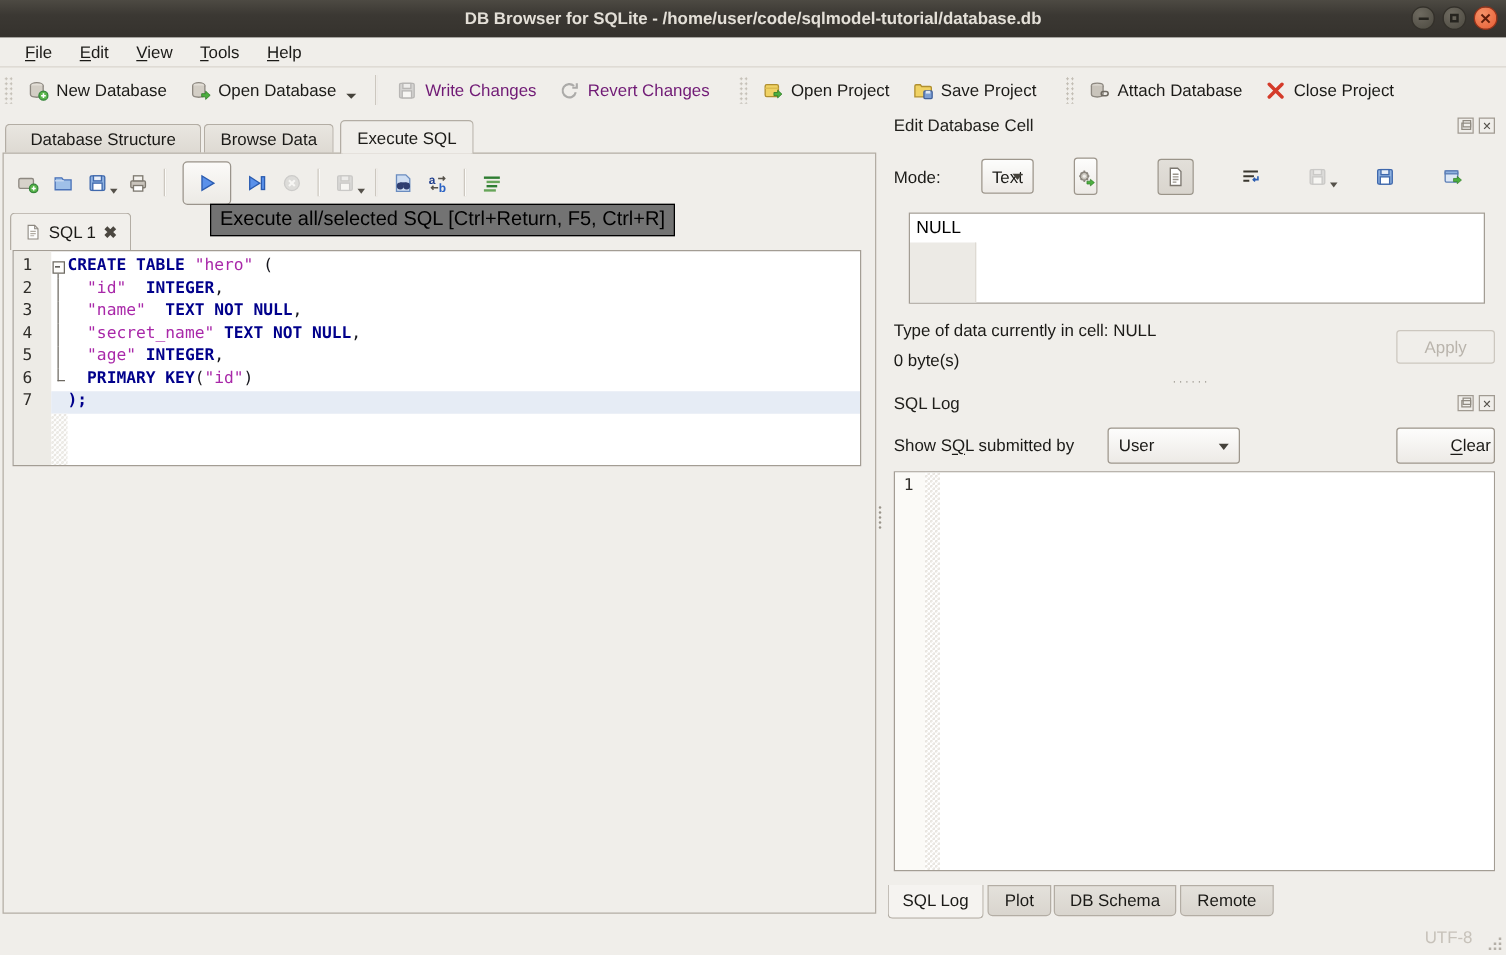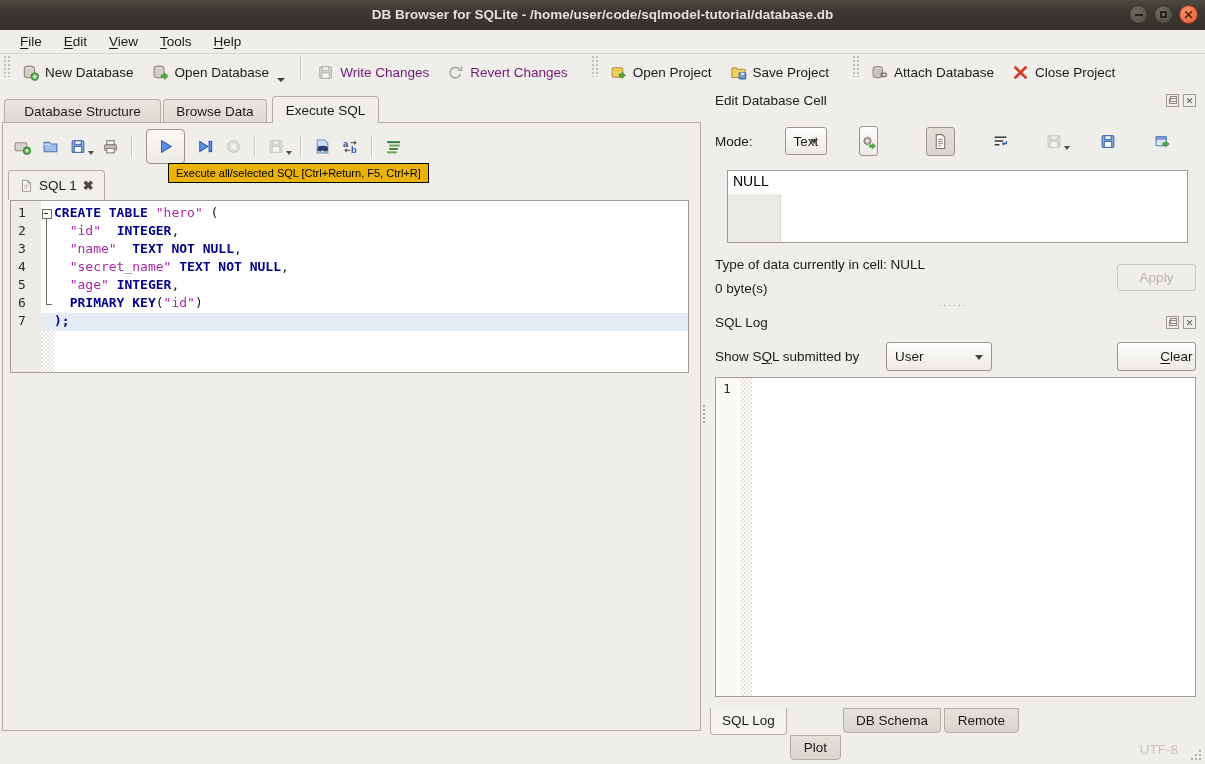--- a/index.html
+++ b/index.html
@@ -17,21 +17,21 @@
   .wb-min,.wb-max{background:radial-gradient(circle at 35% 30%,#6e6a60,#4c4940);border:1px solid #33302a;}
   .wb-close{background:radial-gradient(circle at 35% 30%,#f59268,#e65c33);border:1px solid #96331a;}
   .wb-min i{display:block;width:8px;height:2px;background:#26241f;}
   .wb-max i{display:block;width:7px;height:7px;border:2px solid #26241f;box-sizing:border-box;}
   .wb-close i{color:#5e1d0a;font-style:normal;font-weight:bold;font-size:12px;line-height:12px;}
   
   .menubar{position:absolute;left:0;top:30px;width:100%;height:24px;background:#f0eeea;
     border-bottom:1px solid #d9d5cE;display:flex;align-items:center;padding-left:10px;box-sizing:border-box;}
   .menu-item{padding:2px 10px;margin-right:2px;cursor:default;}
   
-  .toolbar{position:absolute;left:0;top:55px;width:100%;height:34px;display:flex;}
+  .toolbar{position:absolute;left:0;top:55px;width:100%;height:34px;display:flex;align-items:center;}
   .tb-handle{width:7px;height:22px;margin:0 3px;
     background-image:radial-gradient(#c3beb5 35%,transparent 36%);background-size:4px 4px;}
   .tb-sep{width:1px;height:24px;background:#ccc7bf;border-right:1px solid #fbfaf8;margin:0 6px;}
   .tbtn{display:flex;align-items:center;gap:6px;padding:5px 9px;border-radius:3px;white-space:nowrap;}
   .tbtn.disabled{color:#701a75;}
   .tbtn.disabled svg{filter:grayscale(1) opacity(.45);}
   .i16{width:17px;height:17px;flex:0 0 17px;}
   .dd-arrow{width:0;height:0;border-left:4px solid transparent;border-right:4px solid transparent;
     border-top:4px solid #45423b;margin-left:2px;align-self:flex-end;margin-bottom:2px;}
   
@@ -45,22 +45,22 @@
   .sql-toolbar{position:absolute;left:14px;top:129px;height:34px;display:flex;align-items:center;gap:11px;z-index:2;}
   .sqlt-sep{width:1px;height:22px;background:#ccc7bf;border-right:1px solid #fbfaf8;margin:0 1px;}
   .sicon{width:17px;height:17px;position:relative;}
   .sicon svg{width:17px;height:17px;display:block;}
   .sicon.disabled svg{filter:grayscale(1) opacity(.45);}
   .hover-frame{border:1px solid #9590866;outline:1px solid #9a948b;border:none;border-radius:3px;
     background:linear-gradient(#fbfaf8,#eceae5);padding:8px 10px;margin:0 2px;}
   .mini-arrow{position:absolute;right:-7px;bottom:0px;width:0;height:0;border-left:3.5px solid transparent;
     border-right:3.5px solid transparent;border-top:4px solid #55514a;}
   
-  .tooltip{position:absolute;left:168px;top:163px;background:#eab308;border:1px solid #000;
-    padding:3px 7px;font-size:11px;color:#000;z-index:50;white-space:nowrap;}
+  .tooltip{position:absolute;left:168px;top:163px;background:#737373;border:1px solid #000;
+    padding:3px 7px;font-size:16px;color:#000;z-index:50;white-space:nowrap;}
   
   .sql1-tab{position:absolute;left:8px;top:170px;height:30px;box-sizing:border-box;z-index:2;
     display:flex;align-items:center;gap:6px;padding:0 10px;background:#f1efeb;
     border:1px solid #b3ada4;border-bottom:none;border-radius:4px 4px 0 0;}
   .sql1-close{font-weight:bold;color:#4b4740;font-size:13px;}
   
   .editor{position:absolute;left:10px;top:200px;width:679px;height:173px;box-sizing:border-box;
     border:1px solid #a39d94;background:#fff;display:flex;overflow:hidden;z-index:1;}
   .ed-gutter{width:30px;flex:0 0 30px;background:#edebe6;padding-top:4px;box-sizing:border-box;}
   .gut-num{height:18px;line-height:18px;font:13px "DejaVu Sans Mono",monospace;color:#2f2d29;padding-left:7px;}
@@ -496,20 +496,20 @@
 
   <div class="log-box">
     <div class="log-gutter">
       <span>1</span>
     </div>
     <div class="log-fold checker"></div>
     <div style="flex:1;background:#fff;"></div>
   </div>
 
   <div class="dock-tab active" style="left:710px;width:77px;">SQL Log</div>
-  <div class="dock-tab inactive" style="left:790px;width:51px;margin-top:27px;">Plot</div>
+  <div class="dock-tab inactive" style="left:790px;width:51px;">Plot</div>
   <div class="dock-tab inactive" style="left:843px;width:98px;">DB Schema</div>
   <div class="dock-tab inactive" style="left:944px;width:75px;">Remote</div>
 
   <div class="status-enc">UTF-8</div>
   <div class="grip"></div>
 
 </div>
 
 </body></html>

